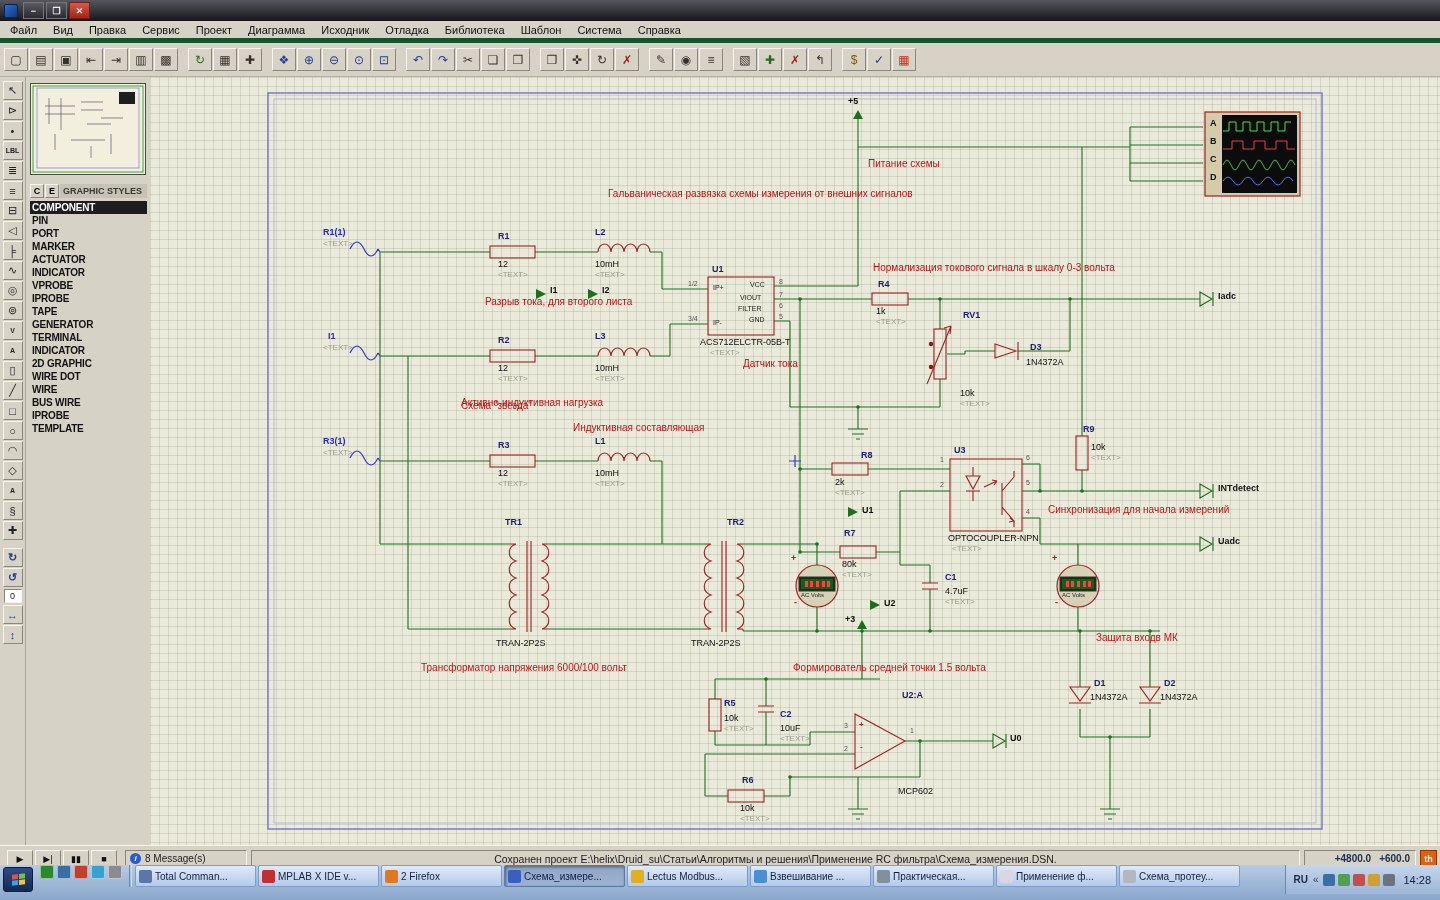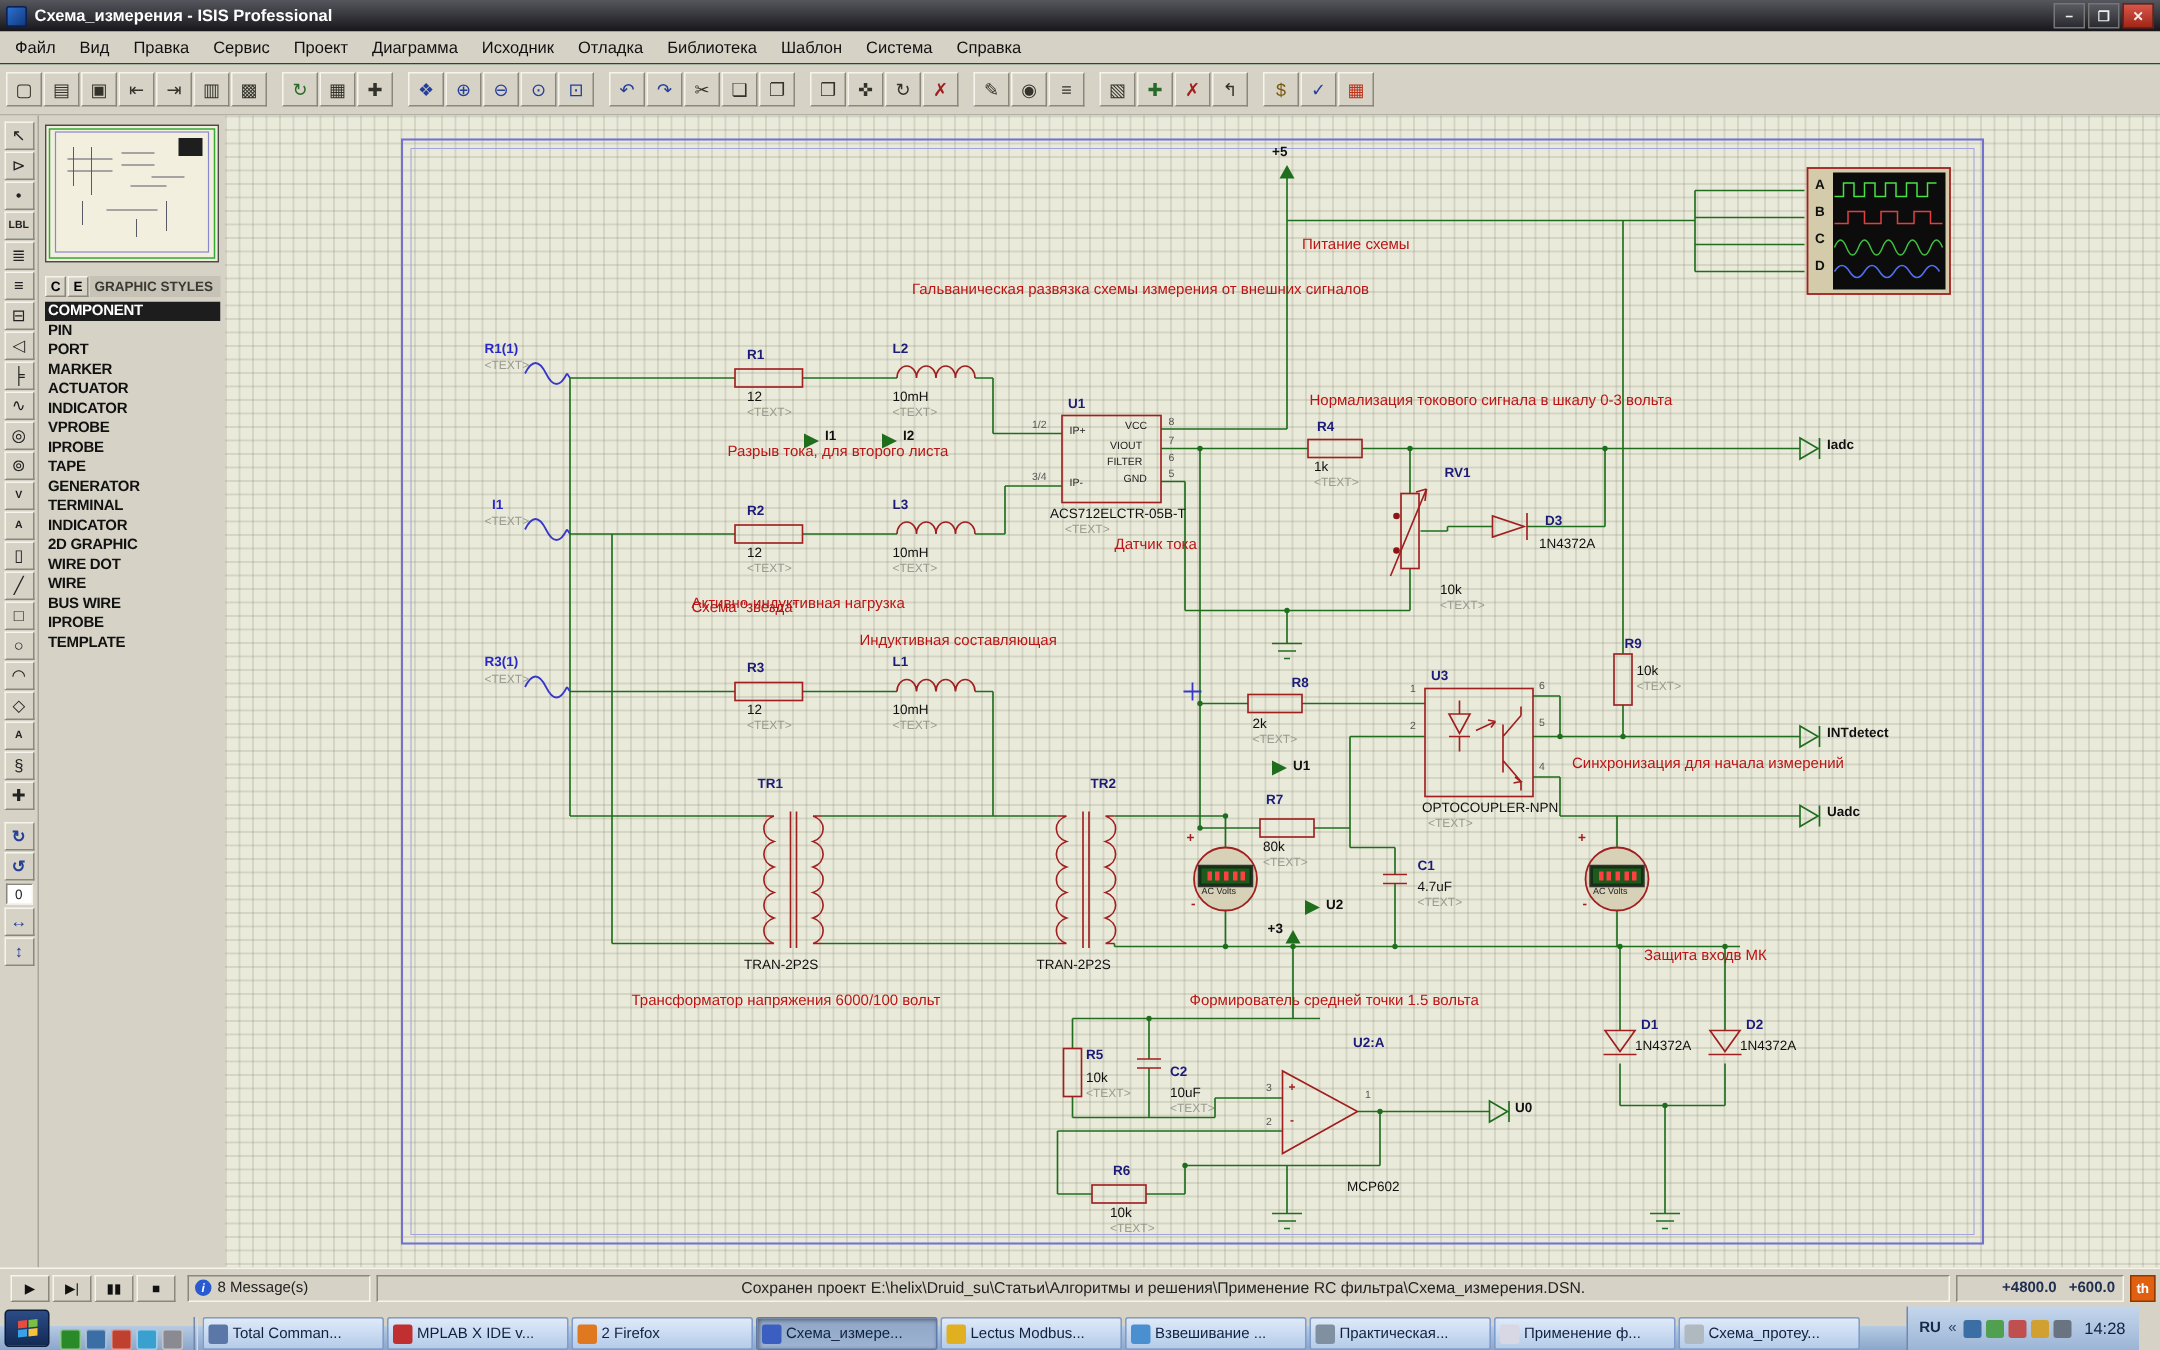--- a/index.html
+++ b/index.html
@@ -12,21 +12,21 @@
     padding:0 4px;color:#fff;font-weight:bold;font-size:11px}
   .app-icon{width:14px;height:14px;margin-right:5px;border-radius:2px;
     background:linear-gradient(135deg,#2d6fd0,#123a7e);border:1px solid #0a2050}
   .title-text{flex:1;white-space:nowrap}
   .win-btns{display:flex;gap:2px}
   .wbtn{width:21px;height:17px;background:linear-gradient(#5a5a62,#2a2a30);
     border:1px solid #777;color:#eee;font-size:9px;display:flex;align-items:center;justify-content:center}
   .wbtn.close{background:linear-gradient(#d8584a,#a02618);border-color:#7a1a10}
 
   .menubar{position:absolute;top:21px;left:0;right:0;height:22px;background:#d6d2c6;
-    border-bottom:1px solid #14532d;display:flex;align-items:center;padding-left:2px}
+    border-bottom:5px solid #14532d;display:flex;align-items:center;padding-left:2px}
   .menu-item{padding:3px 8px;color:#111}
 
   .toolbar{position:absolute;top:43px;left:0;right:0;height:34px;background:#d6d2c6;
     border-bottom:1px solid #b4b0a4;display:flex;align-items:center;padding-left:4px;gap:1px}
   .tbtn{width:24px;height:23px;border:1px solid;border-color:#f6f4ec #8a877c #8a877c #f6f4ec;
     background:#d6d2c6;color:#33332b;font-size:12px;display:flex;align-items:center;justify-content:center}
   .tbtn.tsep{width:8px;border:none;background:transparent}
 
   
   .toolcol{position:absolute;left:0;top:77px;width:26px;bottom:55px;background:#d6d2c6;
@@ -88,22 +88,22 @@
   .statusfield{flex:1;height:18px;border:1px solid;border-color:#8a877c #f6f4ec #f6f4ec #8a877c;
     display:flex;align-items:center;justify-content:center;font-size:10.5px;color:#222;
     overflow:hidden;white-space:nowrap}
   .coordpane{width:112px;height:18px;border:1px solid;border-color:#8a877c #f6f4ec #f6f4ec #8a877c;
     display:flex;align-items:center;justify-content:flex-end;gap:8px;padding:0 5px;
     font-size:10px;color:#203050;font-weight:bold}
   .unitbox{width:17px;height:18px;background:#e06010;color:#fff;font-size:9px;font-weight:bold;
     display:flex;align-items:center;justify-content:center;border:1px solid #903800}
 
   
-  .taskbar{position:absolute;left:0;right:14px;bottom:0;height:16px;
-    background:linear-gradient(#b6cbe4,#8aa6ca);display:flex;align-items:flex-end}
+  .taskbar{position:absolute;left:0;right:0;bottom:0;height:35px;
+    background:linear-gradient(#b6cbe4,#8aa6ca);display:flex;align-items:flex-start}
   .startbtn{width:30px;height:25px;margin:2px 3px;border-radius:3px;background:linear-gradient(#2c4c86,#122a54);
     border:1px solid #0c1c3c;display:flex;align-items:center;justify-content:center}
   .flag{display:grid;grid-template-columns:6px 6px;grid-template-rows:5px 5px;gap:1px;transform:skewY(-6deg)}
   .flag i{display:block}
   .flag i:nth-child(1){background:#e84c3d}.flag i:nth-child(2){background:#7ac143}
   .flag i:nth-child(3){background:#3aa0e8}.flag i:nth-child(4){background:#f5c33b}
   .quicklaunch{display:flex;gap:3px;padding:0 4px;align-items:center}
   .ql-icon{width:14px;height:14px;border-radius:2px;border:1px solid rgba(255,255,255,.5)}
   .tasksep{width:3px;height:22px;border-left:1px solid #7088ac;border-right:1px solid #cfdcef;margin:0 3px}
   .tasks{flex:1;display:flex;gap:2px;overflow:hidden;align-items:center}
@@ -120,21 +120,20 @@
   .tray-chev{font-size:10px;color:#30456a}
   .tray-icons{display:flex;gap:3px;align-items:center}
   .tray-icon{width:12px;height:12px;border-radius:2px;display:inline-block}
   .tray-time{font-size:11px;color:#102040;margin-left:3px}
 </style>
 </head>
 <body>
 
 <div class="titlebar">
   <div class="app-icon"></div>
-  <span class="title-text">Схема_измерения - ISIS Professional</span>
   <div class="win-btns">
     <div class="wbtn">−</div>
     <div class="wbtn">❐</div>
     <div class="wbtn close">✕</div>
   </div>
 </div>
 
 <div class="menubar">
     <span class="menu-item">Файл</span>
     <span class="menu-item">Вид</span>

